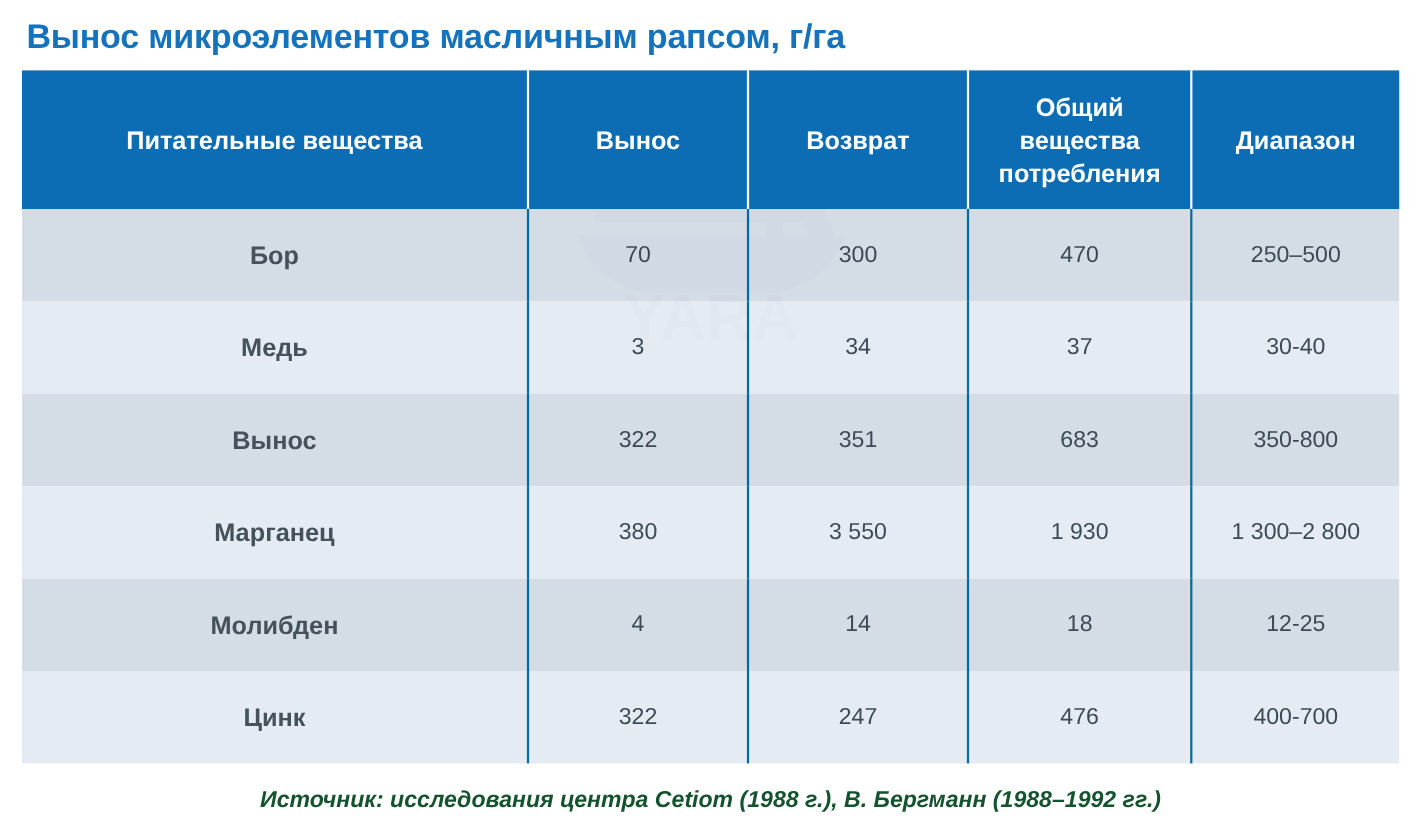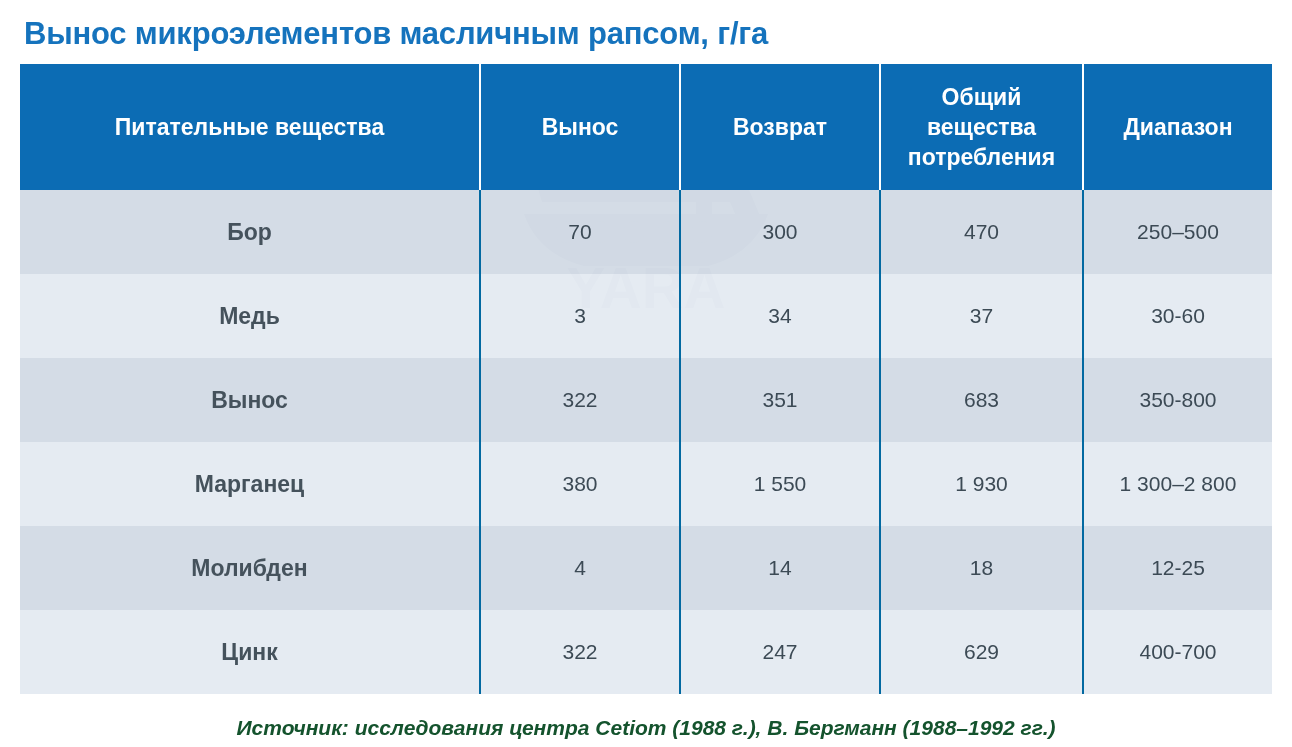--- a/index.html
+++ b/index.html
@@ -148,48 +148,48 @@
           <td>70</td>
           <td>300</td>
           <td>470</td>
           <td>250–500</td>
         </tr>
         <tr class="even">
           <td class="label">Медь</td>
           <td>3</td>
           <td>34</td>
           <td>37</td>
-          <td>30-60</td>
+          <td>30-40</td>
         </tr>
         <tr class="odd">
           <td class="label">Вынос</td>
           <td>322</td>
           <td>351</td>
           <td>683</td>
           <td>350-800</td>
         </tr>
         <tr class="even">
           <td class="label">Марганец</td>
           <td>380</td>
-          <td>1 550</td>
+          <td>3 550</td>
           <td>1 930</td>
           <td>1 300–2 800</td>
         </tr>
         <tr class="odd">
           <td class="label">Молибден</td>
           <td>4</td>
           <td>14</td>
           <td>18</td>
           <td>12-25</td>
         </tr>
         <tr class="even">
           <td class="label">Цинк</td>
           <td>322</td>
           <td>247</td>
-          <td>629</td>
+          <td>476</td>
           <td>400-700</td>
         </tr>
       </tbody>
     </table>
   </div>
 
   <div class="source">Источник: исследования центра Cetiom (1988 г.), В. Бергманн (1988–1992 гг.)</div>
 </div>
 
 </body></html>

